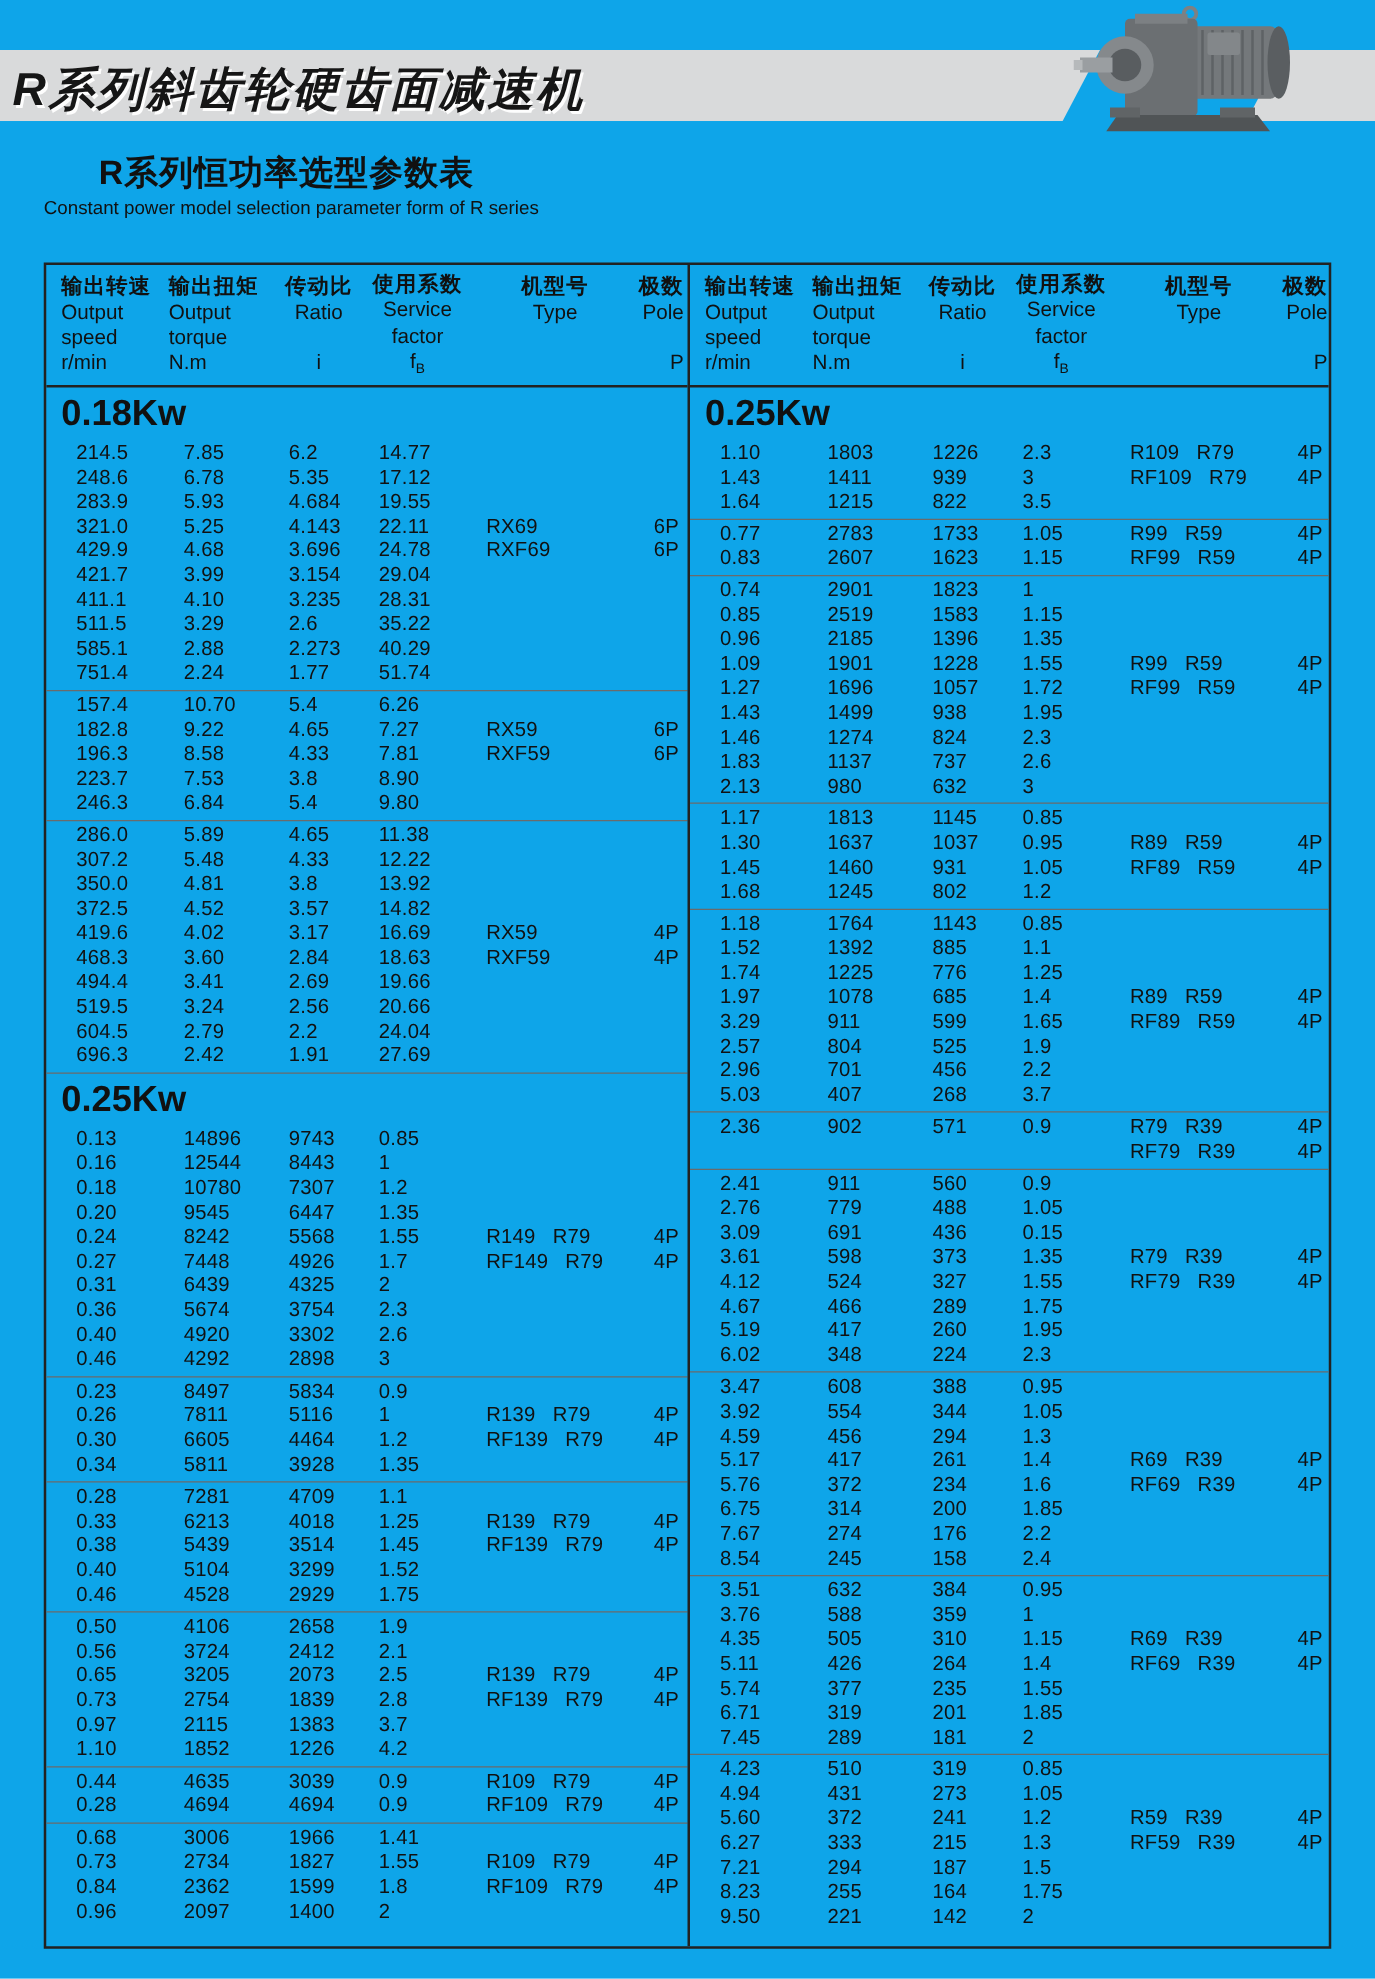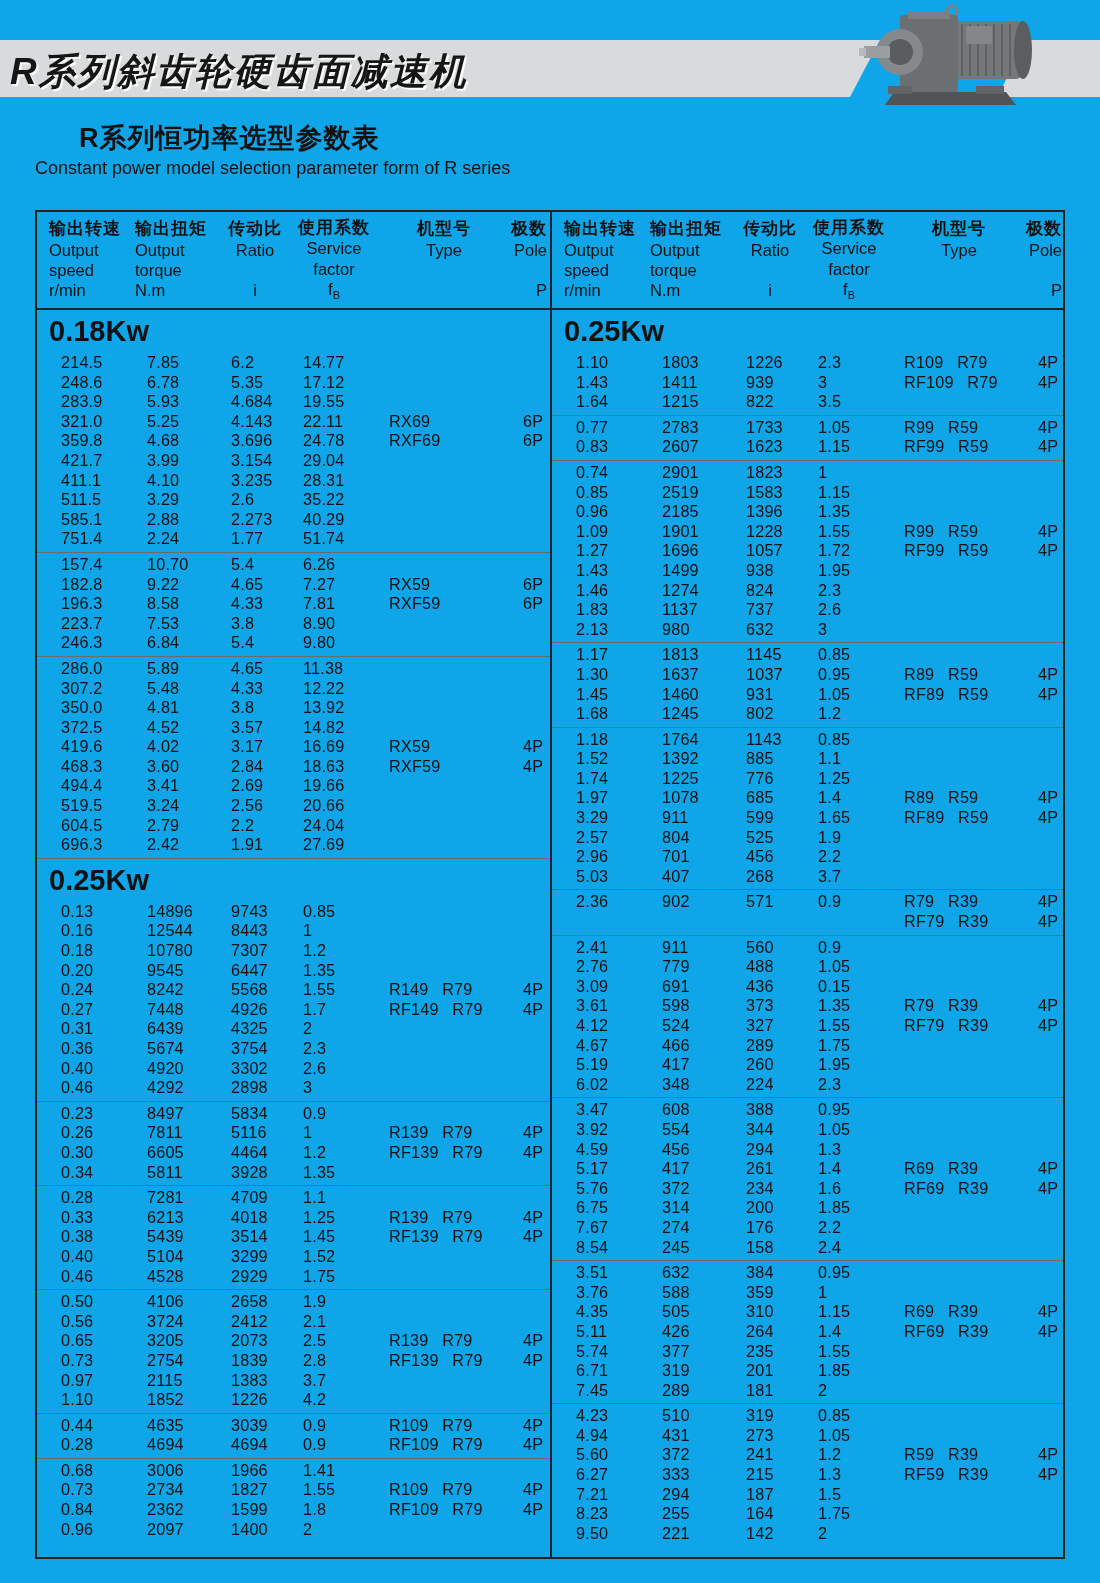--- a/index.html
+++ b/index.html
@@ -9,21 +9,21 @@
   
   .band{position:absolute;top:40px;height:57px;left:0;width:1100px;background:#d9dadb;}
   .band-left{clip-path:polygon(0 0,880px 0,850px 100%,0 100%);}
   .band-right{clip-path:polygon(1027px 0,1100px 0,1100px 100%,997px 100%);}
   .banner-title{position:absolute;top:47px;left:10px;font-size:37px;font-weight:bold;font-style:italic;
         letter-spacing:2px;color:#161616;text-shadow:2px 2px 0 rgba(255,255,255,.95);white-space:nowrap;}
   .motor{position:absolute;top:2px;left:848px;width:204px;height:110px;}
 
   
   .heading-cn{position:absolute;left:35px;top:120px;font-size:27px;font-weight:bold;letter-spacing:1px;margin-left:44px;}
-  .heading-en{position:absolute;left:35px;top:158px;font-size:18px;}
+  .heading-en{position:absolute;left:35px;top:158px;font-size:15px;}
 
   
   .param-table{position:absolute;left:35px;top:210px;width:1030px;height:1349px;
         border:2px solid #222;box-sizing:border-box;display:flex;overflow:hidden;}
   .half{width:513px;box-sizing:border-box;display:flex;flex-direction:column;}
   .half.right{border-left:2px solid #222;flex:1;}
 
   .grid{display:grid;grid-template-columns:86px 84px 72px 86px 134px 1fr;
         padding:0 12px 0 12px;box-sizing:border-box;width:100%;}
 
@@ -155,21 +155,21 @@
               </div>
               <div class="row grid">
                 <span class="c-speed">321.0</span>
                 <span class="c-torque">5.25</span>
                 <span class="c-ratio">4.143</span>
                 <span class="c-factor">22.11</span>
                 <span class="c-type">RX69</span>
                 <span class="c-pole">6P</span>
               </div>
               <div class="row grid">
-                <span class="c-speed">359.8</span>
+                <span class="c-speed">429.9</span>
                 <span class="c-torque">4.68</span>
                 <span class="c-ratio">3.696</span>
                 <span class="c-factor">24.78</span>
                 <span class="c-type">RXF69</span>
                 <span class="c-pole">6P</span>
               </div>
               <div class="row grid">
                 <span class="c-speed">421.7</span>
                 <span class="c-torque">3.99</span>
                 <span class="c-ratio">3.154</span>

